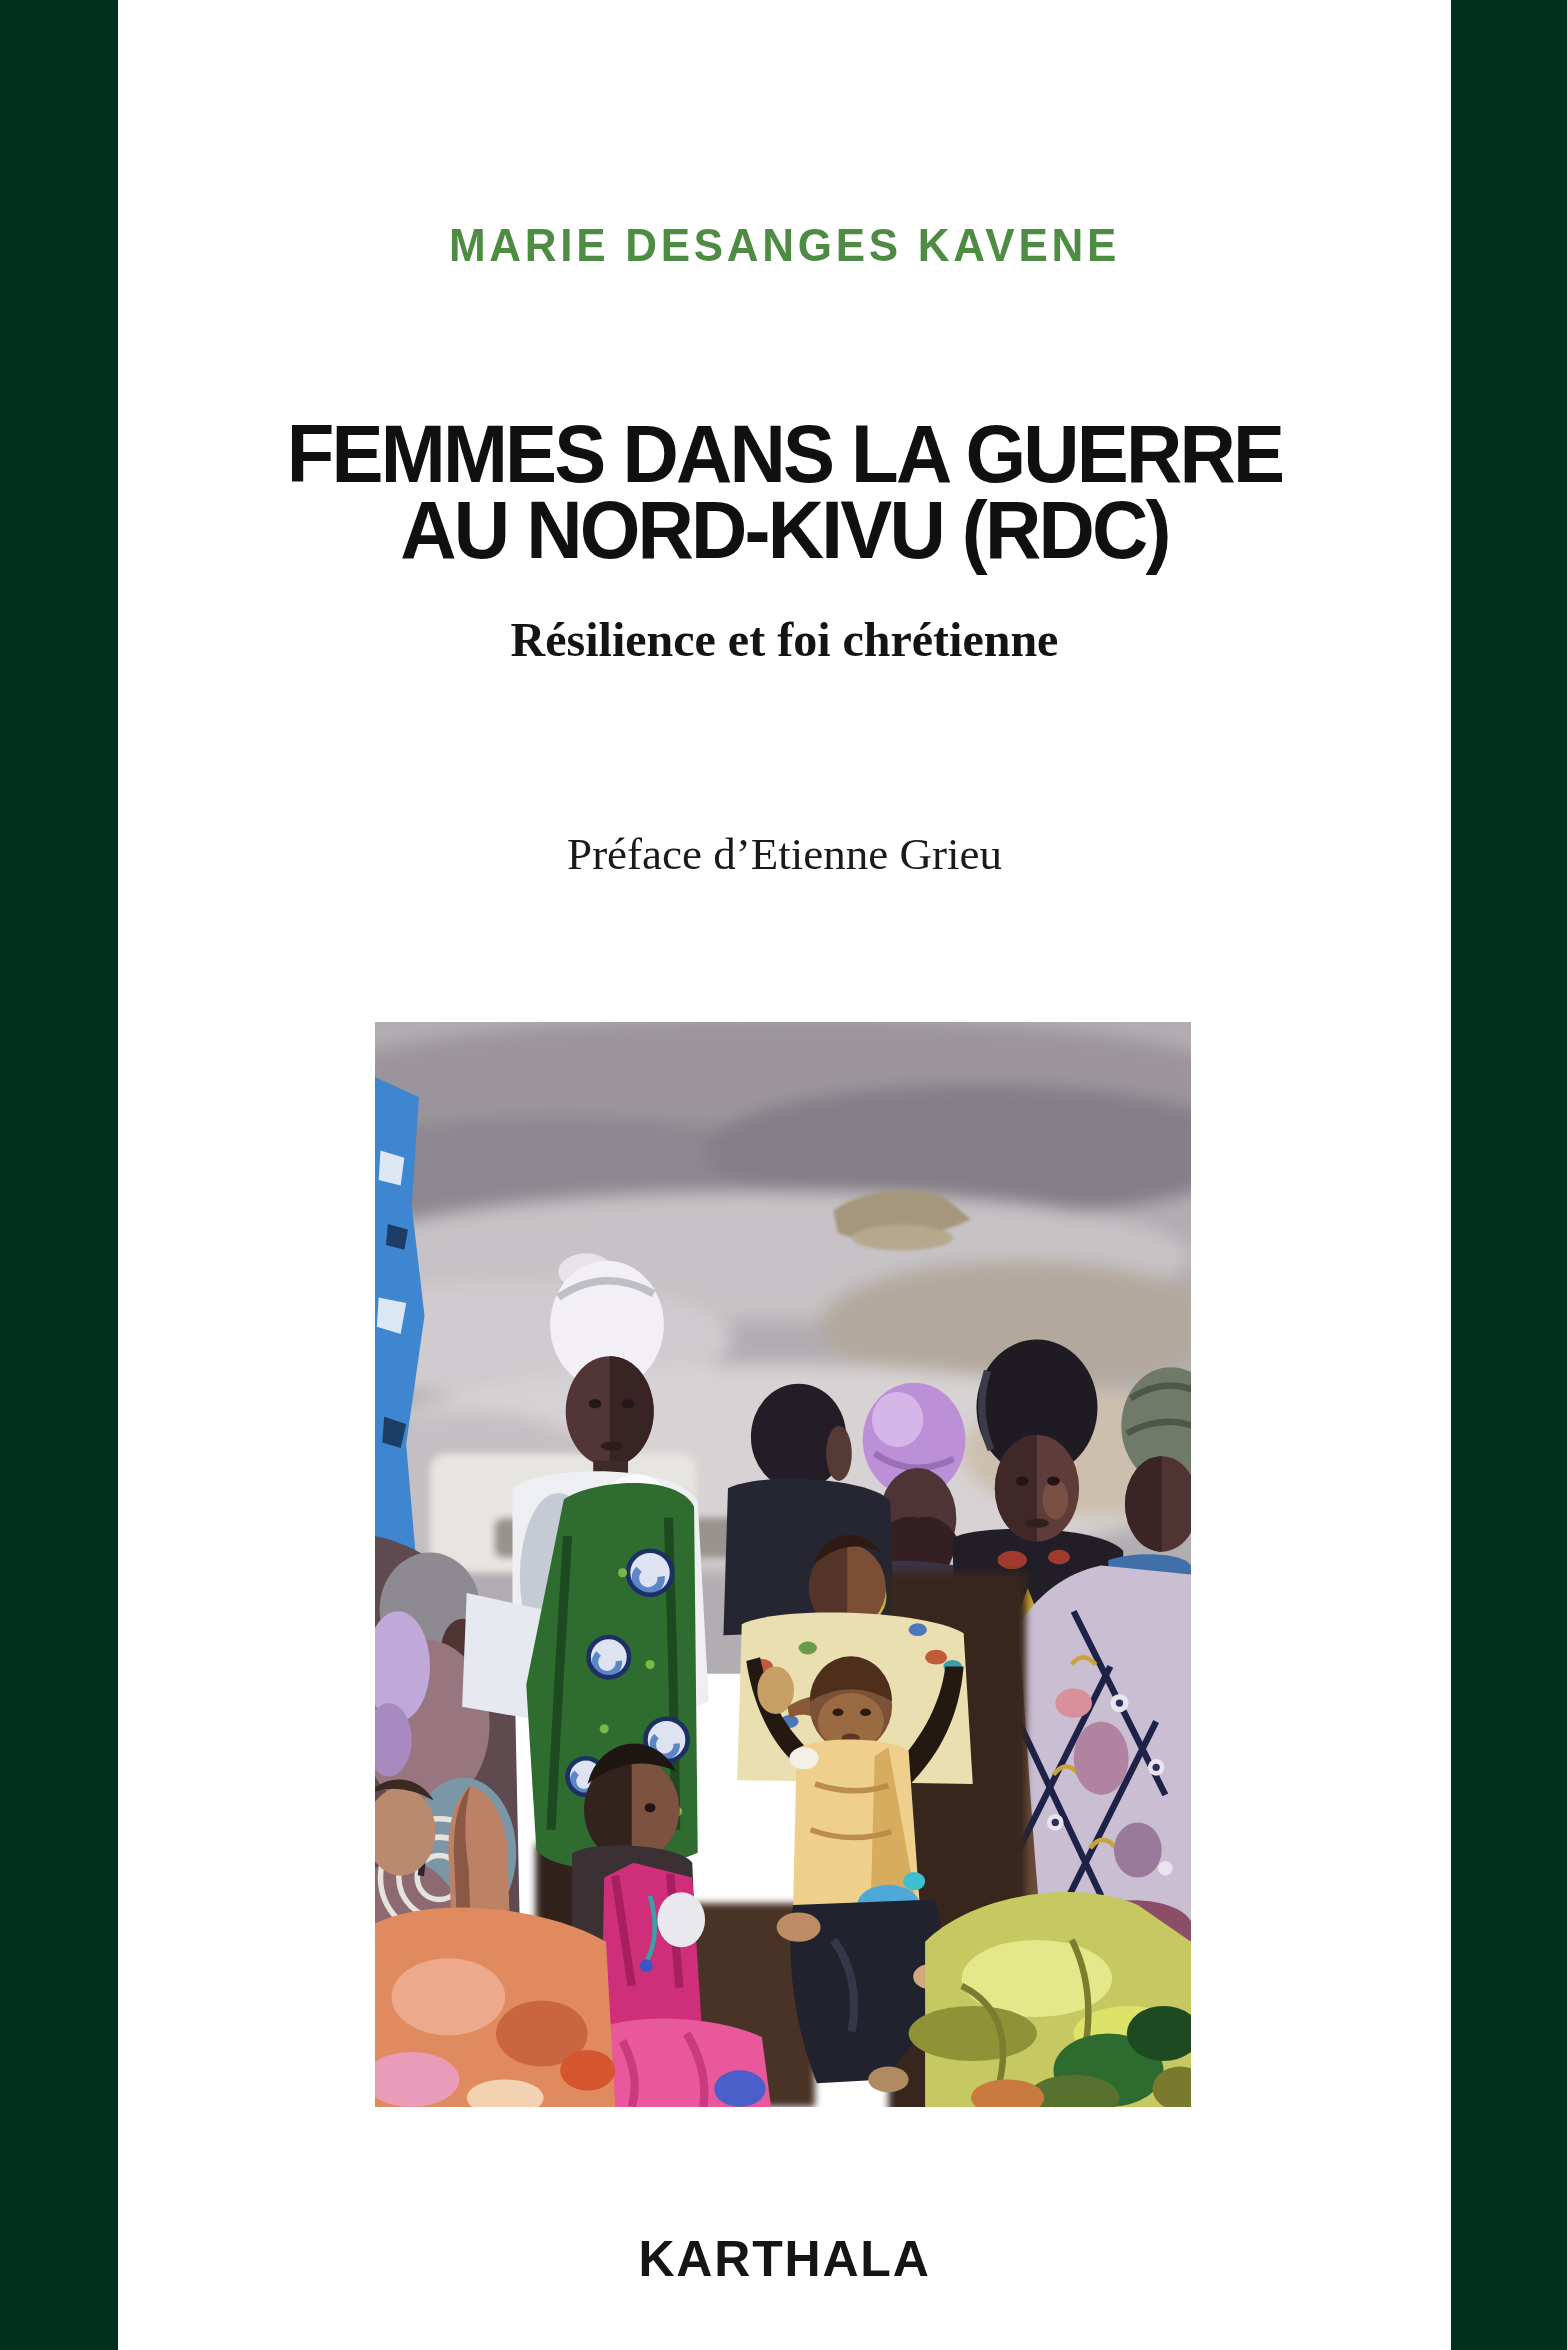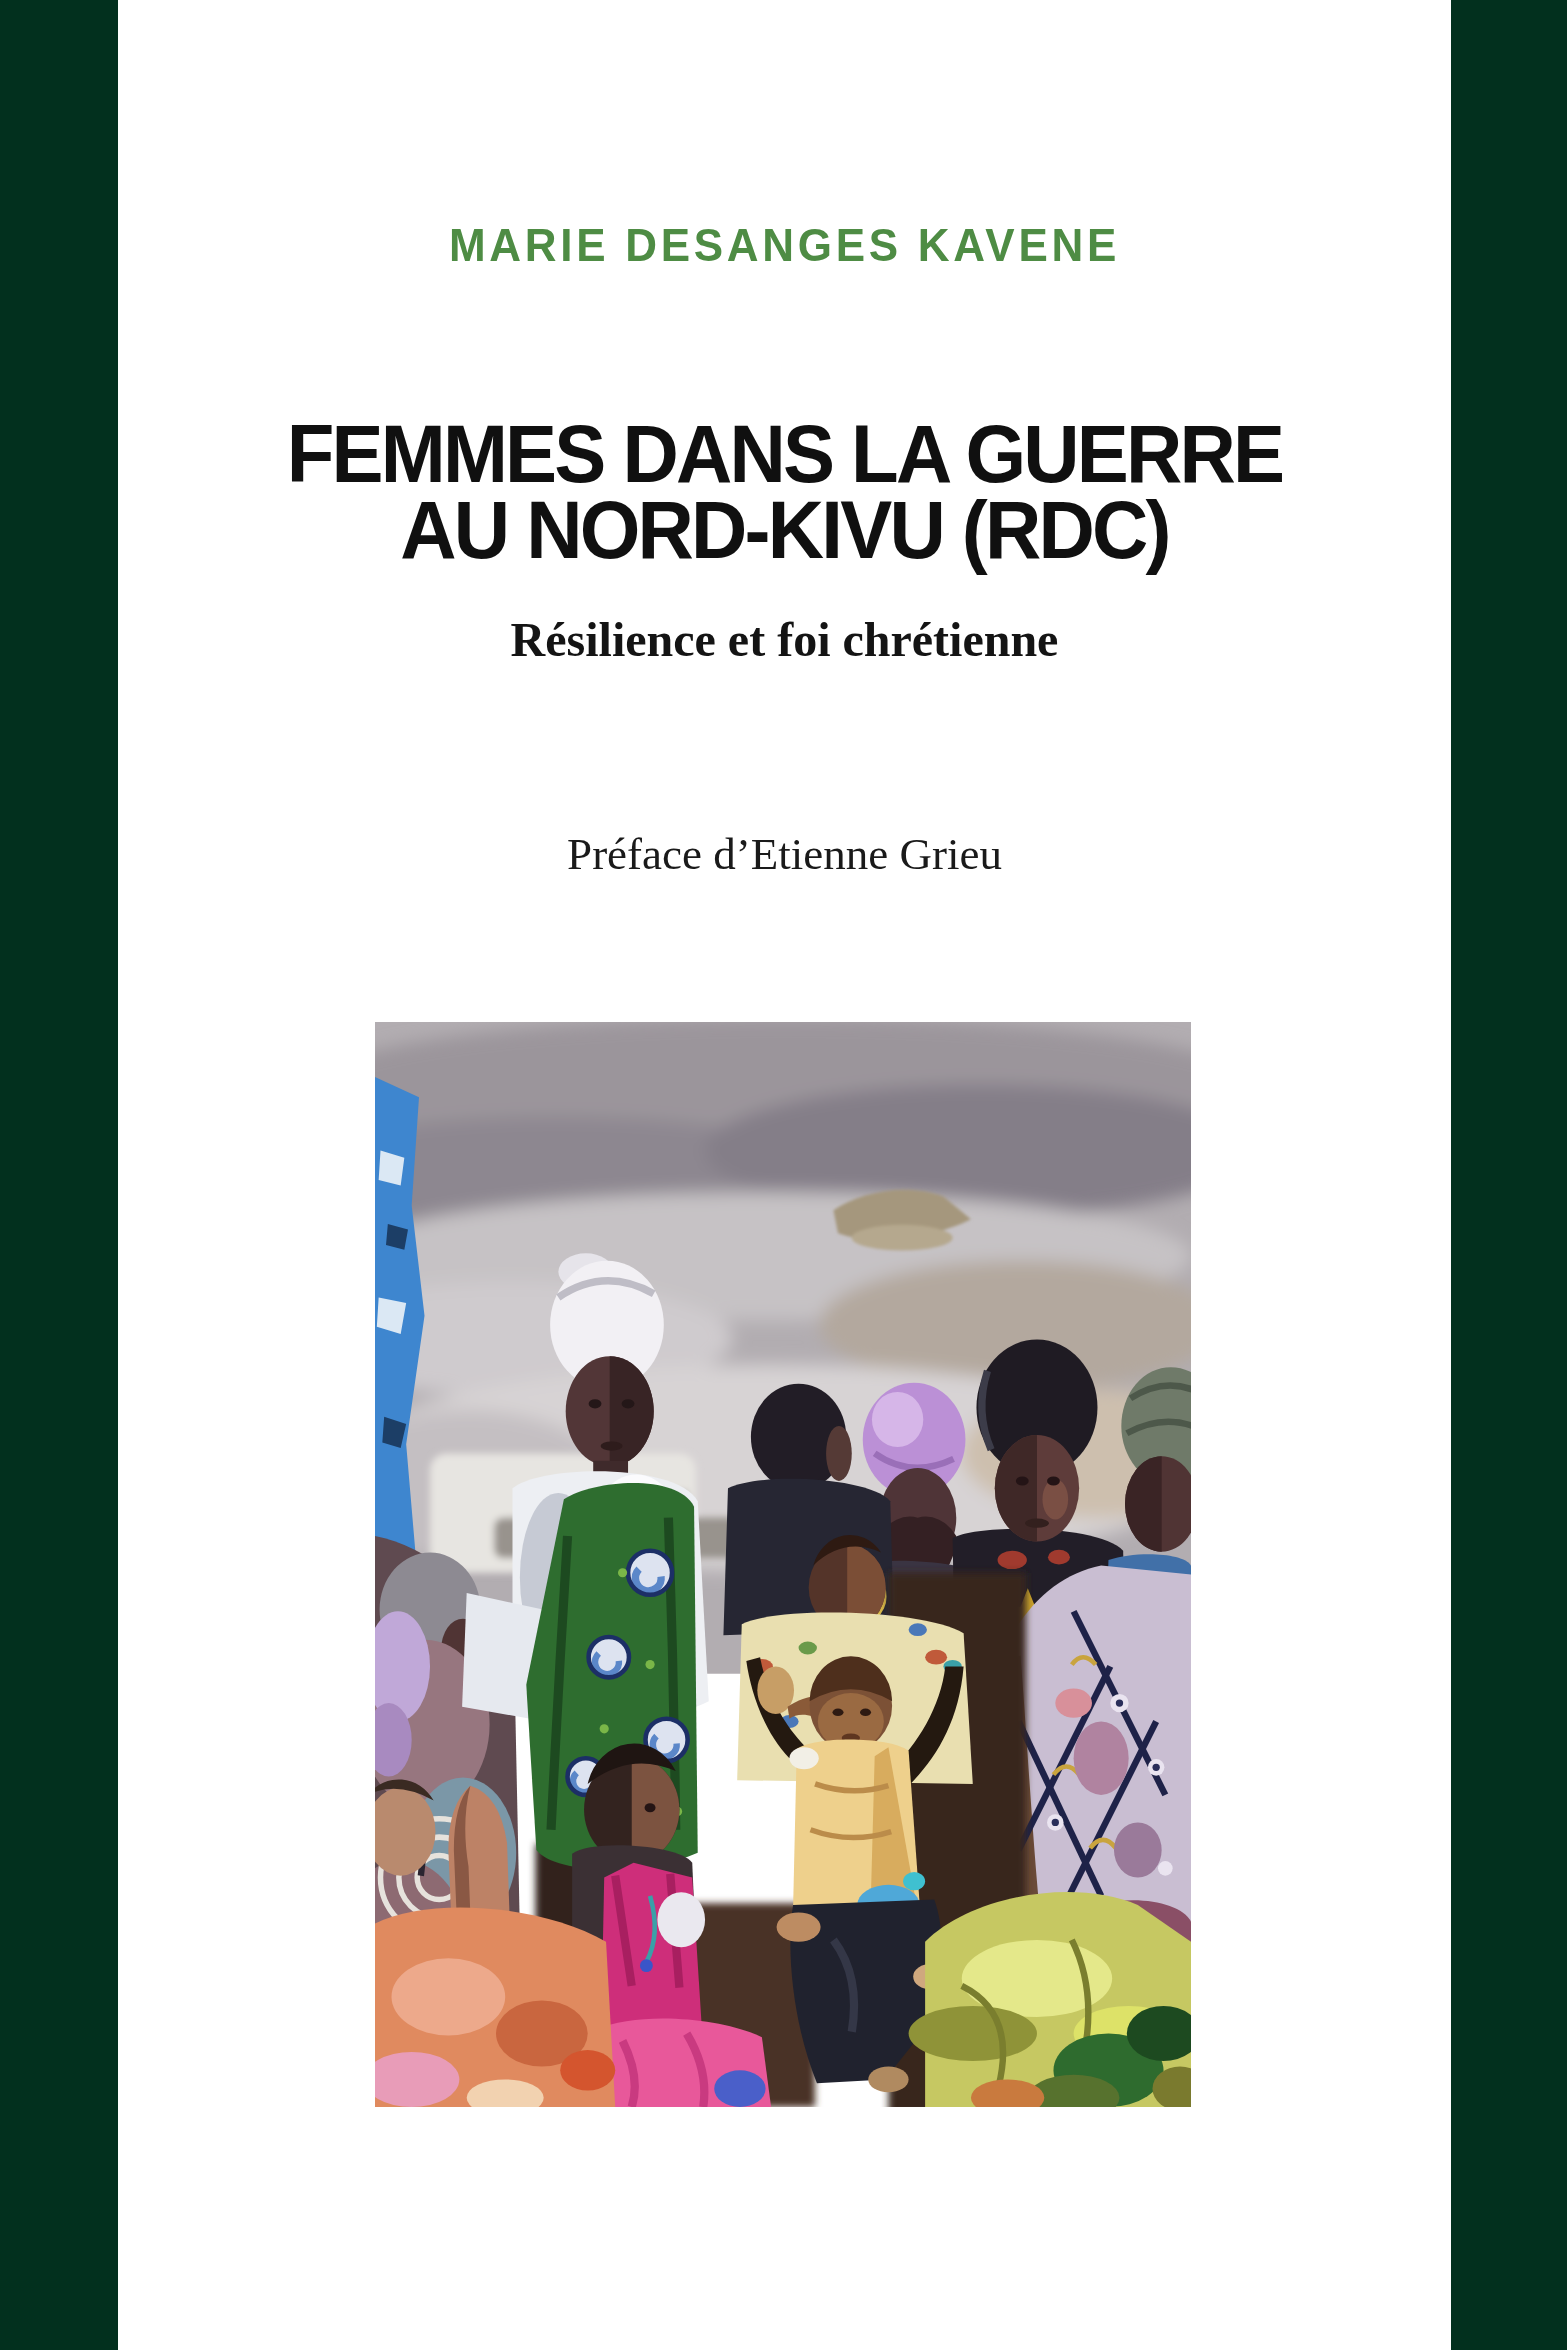--- a/index.html
+++ b/index.html
@@ -314,15 +314,16 @@
       <path d="M-8,842 a46,52 0 0 1 72,6 q-40,-22 -72,-6Z" fill="#3a2a22"></path>
       <path d="M0,982 C60,952 182,962 252,1002 L262,1182 L0,1182 Z" fill="#e08a5f"></path>
       <ellipse cx="80" cy="1062" rx="62" ry="42" fill="#eda98b"></ellipse>
       <ellipse cx="182" cy="1102" rx="50" ry="36" fill="#c9663f"></ellipse>
       <ellipse cx="40" cy="1152" rx="52" ry="30" fill="#e89cb8"></ellipse>
       <ellipse cx="142" cy="1172" rx="42" ry="20" fill="#f2d2b0"></ellipse>
       <ellipse cx="232" cy="1142" rx="30" ry="22" fill="#d4552e"></ellipse>
     </svg>
   </div>
 
+  <div class="publisher">KARTHALA</div>
 
 </div>
 
 
 </body></html>

